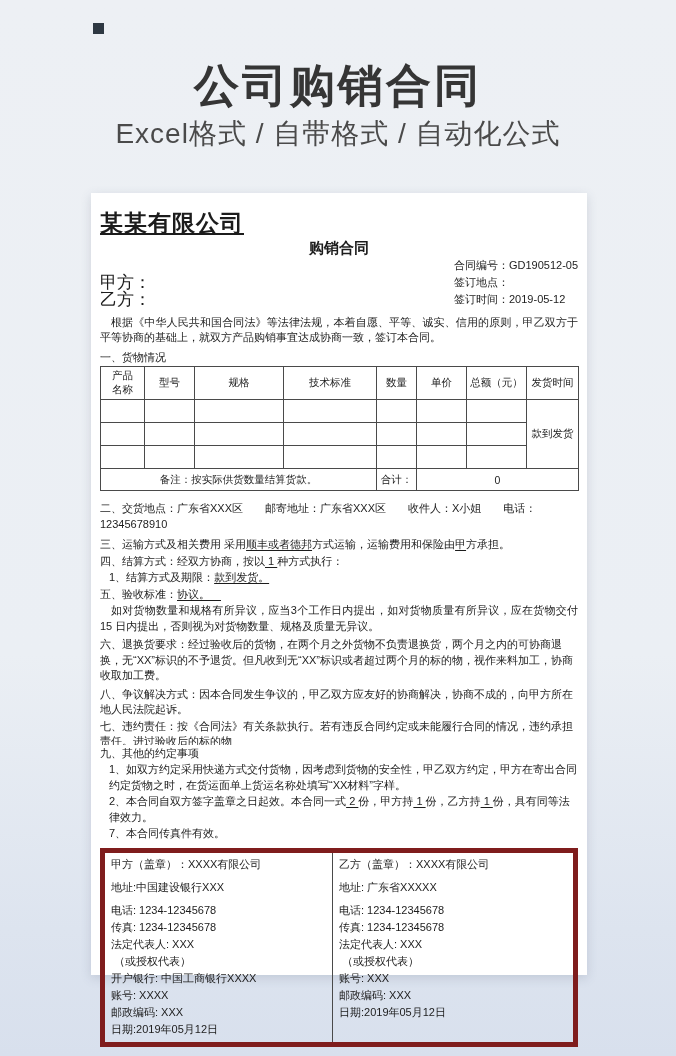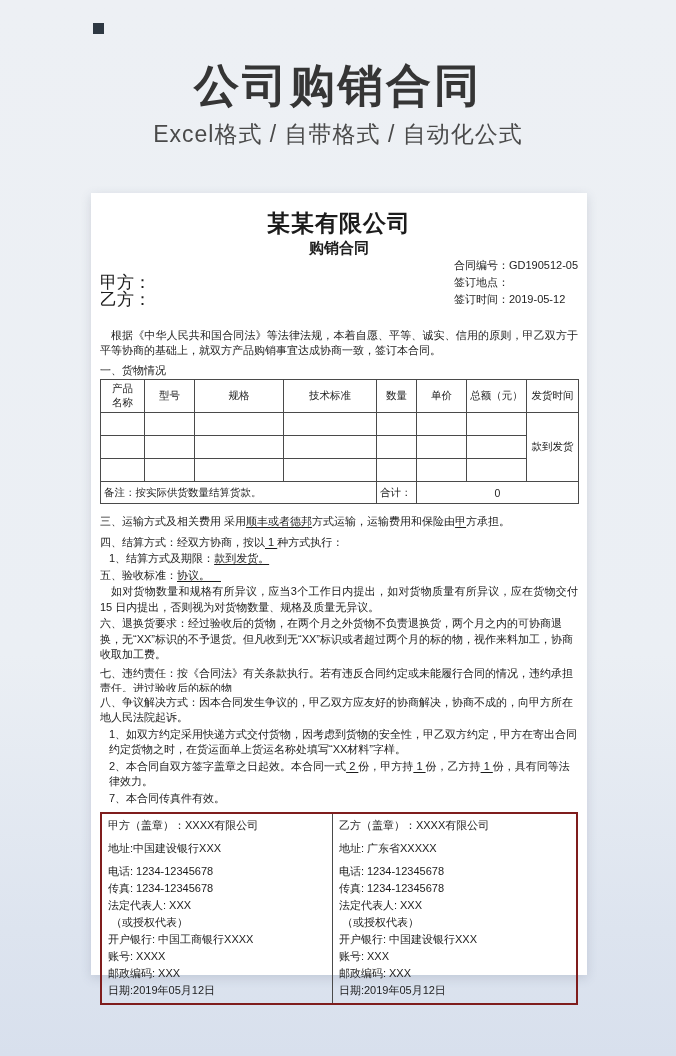--- a/index.html
+++ b/index.html
@@ -3,51 +3,51 @@
 <meta charset="utf-8">
 <style>
   html,body{margin:0;padding:0;}
   .page{position:relative;width:676px;height:1056px;overflow:hidden;
     background:linear-gradient(180deg,#edf0f4 0%,#ebeff4 62%,#dde4ef 88%,#d8e0ed 100%);
     font-family:"Liberation Sans","DejaVu Sans",sans-serif;color:#1c1c1c;}
   
   .logo-sq{position:absolute;left:93px;top:23px;width:11px;height:11px;background:#2e3842;}
   .hero-title{margin:0;padding-top:60px;text-align:center;font-size:45px;line-height:52px;
     font-weight:700;color:#353535;letter-spacing:3px;}
-  .hero-sub{text-align:center;font-size:23px;line-height:30px;color:#4a4a4a;margin-top:7px;letter-spacing:1px;}
+  .hero-sub{text-align:center;font-size:28px;line-height:30px;color:#4a4a4a;margin-top:7px;letter-spacing:1px;}
   
   .card{position:absolute;left:91px;top:193px;width:496px;height:782px;background:#ffffff;
     box-shadow:0 3px 10px rgba(70,85,110,.18);padding:0 9px;box-sizing:border-box;}
-  .company{text-align:center;font-size:23px;font-weight:600;margin-top:17px;letter-spacing:1px;line-height:26px;}
+  .company{text-align:left;font-size:23px;font-weight:600;margin-top:17px;letter-spacing:1px;line-height:26px;text-decoration:underline;}
   .doc-title{text-align:center;font-size:15px;font-weight:600;margin-top:3px;line-height:18px;}
   .meta-row{display:flex;justify-content:space-between;align-items:flex-start;font-size:11px;line-height:17px;}
   .meta-left{font-size:17px;font-family:Liberation Serif, serif;}
   .meta-right{width:124px;text-align:left;white-space:nowrap;}
-  .preamble{font-size:11px;line-height:15px;margin-top:20px;text-align:justify;text-indent:11px;}
+  .preamble{font-size:11px;line-height:15px;margin-top:7px;text-align:justify;text-indent:11px;}
   .sec-heading{font-size:11px;margin-top:5px;line-height:14px;}
   
   table.goods{border-collapse:collapse;width:478px;margin-top:2px;table-layout:fixed;}
   .goods th,.goods td{border:1px solid #4a4a4a;font-size:10.5px;font-weight:400;padding:1px 3px;
     text-align:center;vertical-align:middle;overflow:hidden;}
   .goods th{white-space:pre-line;height:30px;}
   .goods td.body-cell{height:20px;}
-  .goods td.note-cell{text-align:left;height:19px;}
+  .goods td.note-cell{text-align:center;height:19px;}
   
   .sections{margin-top:0;}
   .sections>div{font-size:11px;line-height:15.5px;margin-top:1px;}
   .sections>div:first-child{margin-top:10px;}
   .sections>div:nth-child(2){margin-top:5px;}
   .sections>div:nth-child(7){margin-top:3px;}
   .sections>div:nth-child(8){margin-top:3px;}
   .sub{padding-left:9px;}
   .para{text-indent:11px;text-align:justify;}
   .clip{max-height:26px;overflow:hidden;}
   .u{text-decoration:underline;text-underline-offset:2px;}
   
-  .sig{display:flex;border:2px solid #7f1d1d;margin-top:6px;width:478px;box-sizing:border-box;}
+  .sig{display:flex;border:5px solid #7f1d1d;margin-top:6px;width:478px;box-sizing:border-box;}
   .sig-col{width:48.5%;padding:4px 6px 3px 6px;box-sizing:border-box;}
   .sig-col+.sig-col{border-left:1px solid #4a4a4a;width:51.5%;}
   .sig-line{font-size:11px;line-height:15px;margin-bottom:2px;white-space:nowrap;overflow:hidden;}
   .sig-line:nth-child(1),.sig-line:nth-child(2){margin-bottom:8px;}
 </style>
 </head>
 <body>
 
 <div class="page">
 
@@ -134,28 +134,30 @@
           </tr>
           <tr>
             <td class="note-cell" colspan="4">备注：按实际供货数量结算货款。</td>
             <td class="note-cell">合计：</td>
             <td colspan="3">0</td>
           </tr>
         </tbody>
     </table>
 
     <div class="sections">
+        <div class="sec"><span>二、交货地点：广东省XXX区　　邮寄地址：广东省XXX区　　收件人：X小姐　　电话：12345678910</span></div>
         <div class="sec"><span>三、运输方式及相关费用 采用</span><span class="u">顺丰或者德邦</span><span>方式运输，运输费用和保险由</span><span class="u">甲</span><span>方承担。</span></div>
         <div class="sec"><span>四、结算方式：经双方协商，按以</span><span class="u"> 1 </span><span>种方式执行：</span></div>
         <div class="sub"><span>1、结算方式及期限：</span><span class="u">款到发货。</span></div>
         <div class="sec"><span>五、验收标准：</span><span class="u">协议。　</span></div>
         <div class="para"><span>如对货物数量和规格有所异议，应当3个工作日内提出，如对货物质量有所异议，应在货物交付 15 日内提出，否则视为对货物数量、规格及质量无异议。</span></div>
         <div class="sec"><span>六、退换货要求：经过验收后的货物，在两个月之外货物不负责退换货，两个月之内的可协商退换，无“XX”标识的不予退货。但凡收到无“XX”标识或者超过两个月的标的物，视作来料加工，协商收取加工费。</span></div>
+        <div class="sec"><span>八、争议解决方式：因本合同发生争议的，甲乙双方应友好的协商解决，协商不成的，向甲方所在地人民法院起诉。</span></div>
         <div class="sec clip"><span>七、违约责任：按《合同法》有关条款执行。若有违反合同约定或未能履行合同的情况，违约承担责任。进过验收后的标的物</span></div>
-        <div class="sec"><span>八、争议解决方式：因本合同发生争议的，甲乙双方应友好的协商解决，协商不成的，向甲方所在地人民法院起诉。</span></div>
+        <div class="sec"><span>九、其他的约定事项</span></div>
         <div class="sub"><span>1、如双方约定采用快递方式交付货物，因考虑到货物的安全性，甲乙双方约定，甲方在寄出合同约定货物之时，在货运面单上货运名称处填写“XX材料”字样。</span></div>
         <div class="sub"><span>2、本合同自双方签字盖章之日起效。本合同一式</span><span class="u"> 2 </span><span>份，甲方持</span><span class="u"> 1 </span><span>份，乙方持</span><span class="u"> 1 </span><span>份，具有同等法律效力。</span></div>
         <div class="sub"><span>7、本合同传真件有效。</span></div>
       </div>
 
     <div class="sig">
       <div class="sig-col">
           <div class="sig-line">甲方（盖章）：XXXX有限公司</div>
           <div class="sig-line">地址:中国建设银行XXX</div>
           <div class="sig-line">电话: 1234-12345678</div>
@@ -167,21 +169,20 @@
           <div class="sig-line">邮政编码: XXX</div>
           <div class="sig-line">日期:2019年05月12日</div>
         </div>
       <div class="sig-col">
           <div class="sig-line">乙方（盖章）：XXXX有限公司</div>
           <div class="sig-line">地址: 广东省XXXXX</div>
           <div class="sig-line">电话: 1234-12345678</div>
           <div class="sig-line">传真: 1234-12345678</div>
           <div class="sig-line">法定代表人: XXX</div>
           <div class="sig-line">&nbsp;（或授权代表）</div>
-          <div class="sig-line">开户银行: 中国建设银行XXX</div>
           <div class="sig-line">账号: XXX</div>
           <div class="sig-line">邮政编码: XXX</div>
           <div class="sig-line">日期:2019年05月12日</div>
         </div>
     </div>
 
   </div>
 </div>
 
 </body></html>

